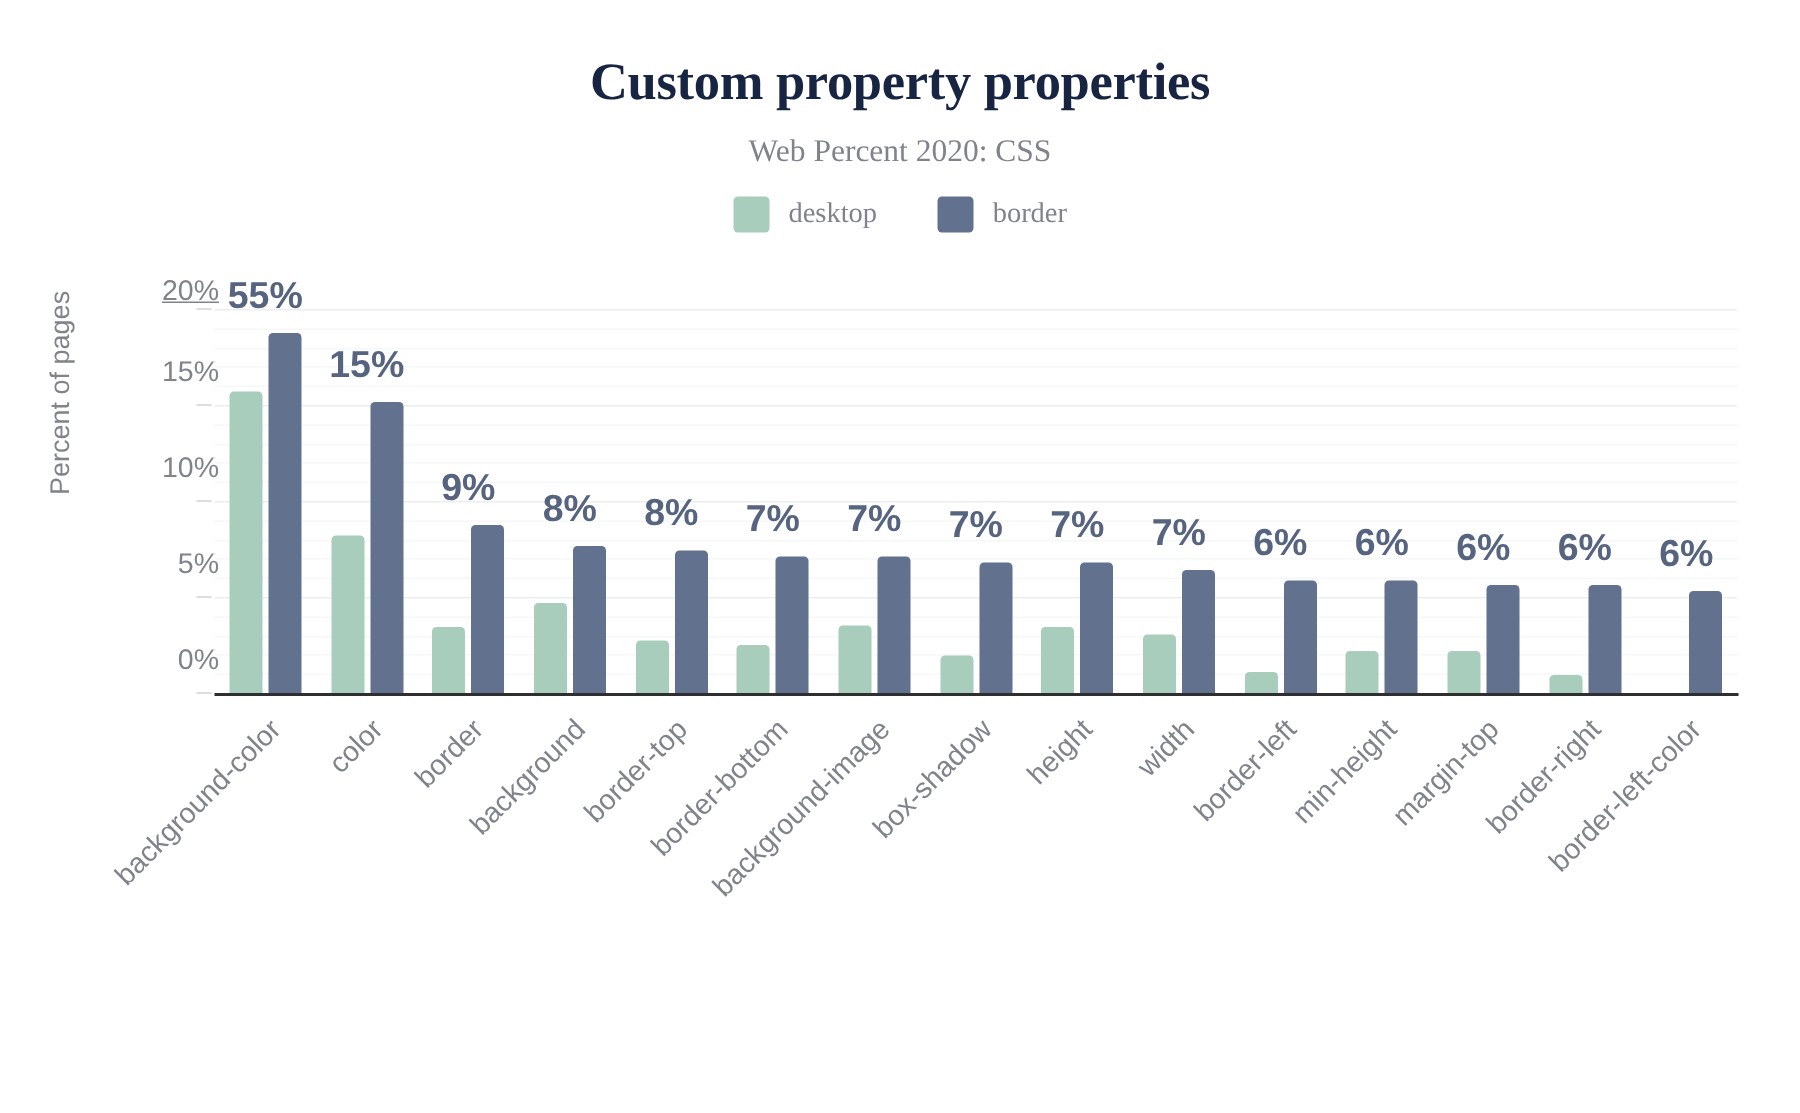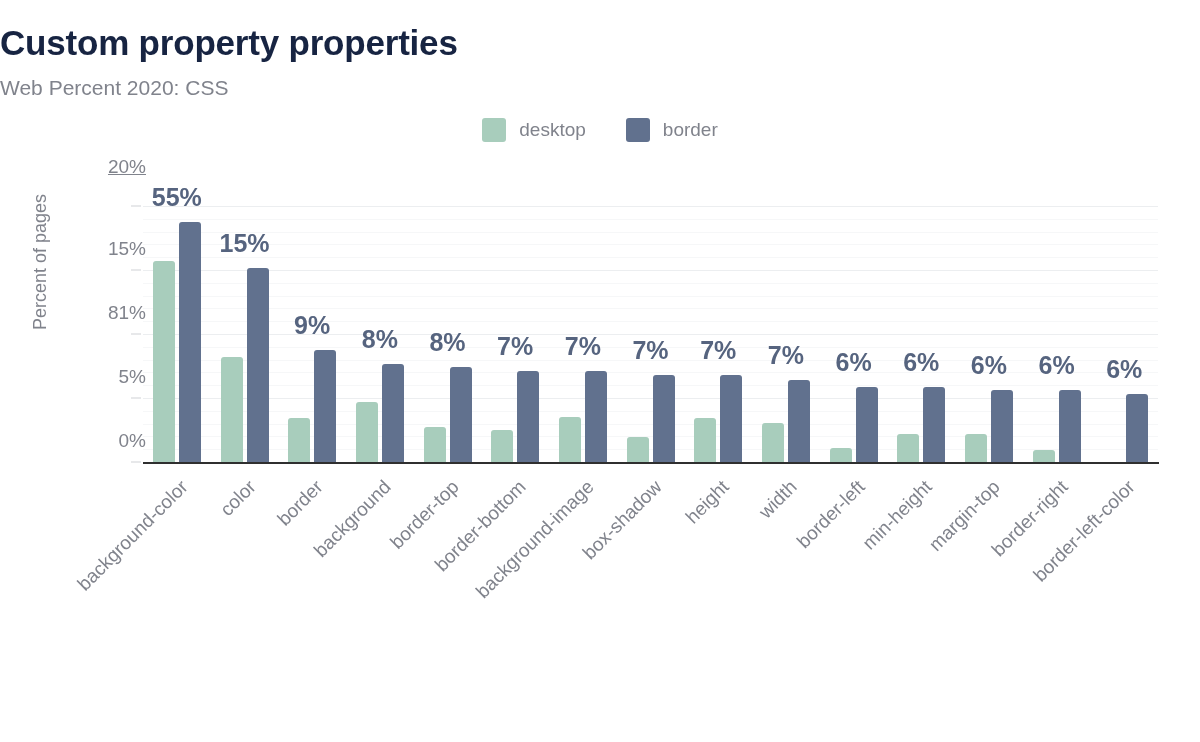--- a/index.html
+++ b/index.html
@@ -10,21 +10,23 @@
   body {
     width: 1200px;
     height: 742px;
     font-family: "Liberation Sans", sans-serif;
     overflow: hidden;
     position: relative;
   }
 
   
   .chart-header {
-    padding-top: 24px;
+    text-align: center;
+    padding-top: 36px;
+    font-family: Liberation Serif, serif;
   }
   .chart-title {
     font-size: 35px;
     font-weight: bold;
     color: #172442;
     letter-spacing: -0.2px;
     line-height: 1.1;
   }
   .chart-subtitle {
     font-size: 21px;
@@ -235,25 +237,25 @@
       <div class="grid-major" style="bottom: 192px;"></div>
       <div class="grid-minor" style="bottom: 204.8px;"></div>
       <div class="grid-minor" style="bottom: 217.6px;"></div>
       <div class="grid-minor" style="bottom: 230.4px;"></div>
       <div class="grid-minor" style="bottom: 243.2px;"></div>
       <div class="grid-major" style="bottom: 256px;"></div>
       <div class="ytick" style="bottom: 0px;">0%</div>
       <div class="ytick-dash" style="bottom: 0px;"></div>
       <div class="ytick" style="bottom: 64px;">5%</div>
       <div class="ytick-dash" style="bottom: 64px;"></div>
-      <div class="ytick" style="bottom: 128px;">81%</div>
+      <div class="ytick" style="bottom: 128px;">10%</div>
       <div class="ytick-dash" style="bottom: 128px;"></div>
       <div class="ytick" style="bottom: 192px;">15%</div>
       <div class="ytick-dash" style="bottom: 192px;"></div>
-      <div class="ytick" style="bottom: 274px; text-decoration: underline;">20%</div>
+      <div class="ytick" style="bottom: 246px; text-decoration: underline;">20%</div>
       <div class="ytick-dash" style="bottom: 256px;"></div>
       <div class="groups">
         <div class="group">
           <div class="bar desktop" style="height: 202.24px; background: rgb(168, 205, 188);"></div>
           <div class="bar mobile" style="height: 240.64px; background: rgb(97, 113, 142);"></div>
           <div class="bar-value" style="bottom: 250.64px;">55%</div>
         </div>
         <div class="group">
           <div class="bar desktop" style="height: 106.24px; background: rgb(168, 205, 188);"></div>
           <div class="bar mobile" style="height: 194.56px; background: rgb(97, 113, 142);"></div>

